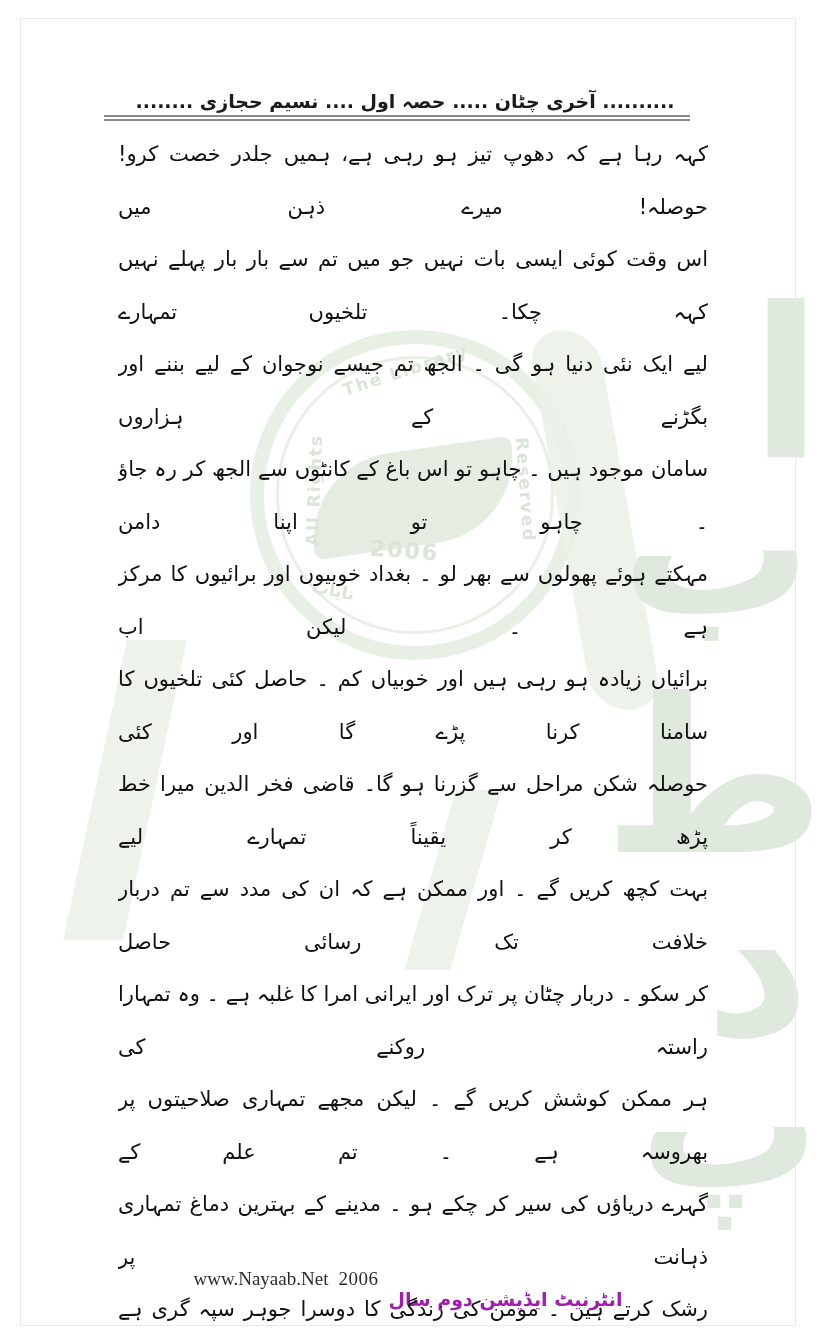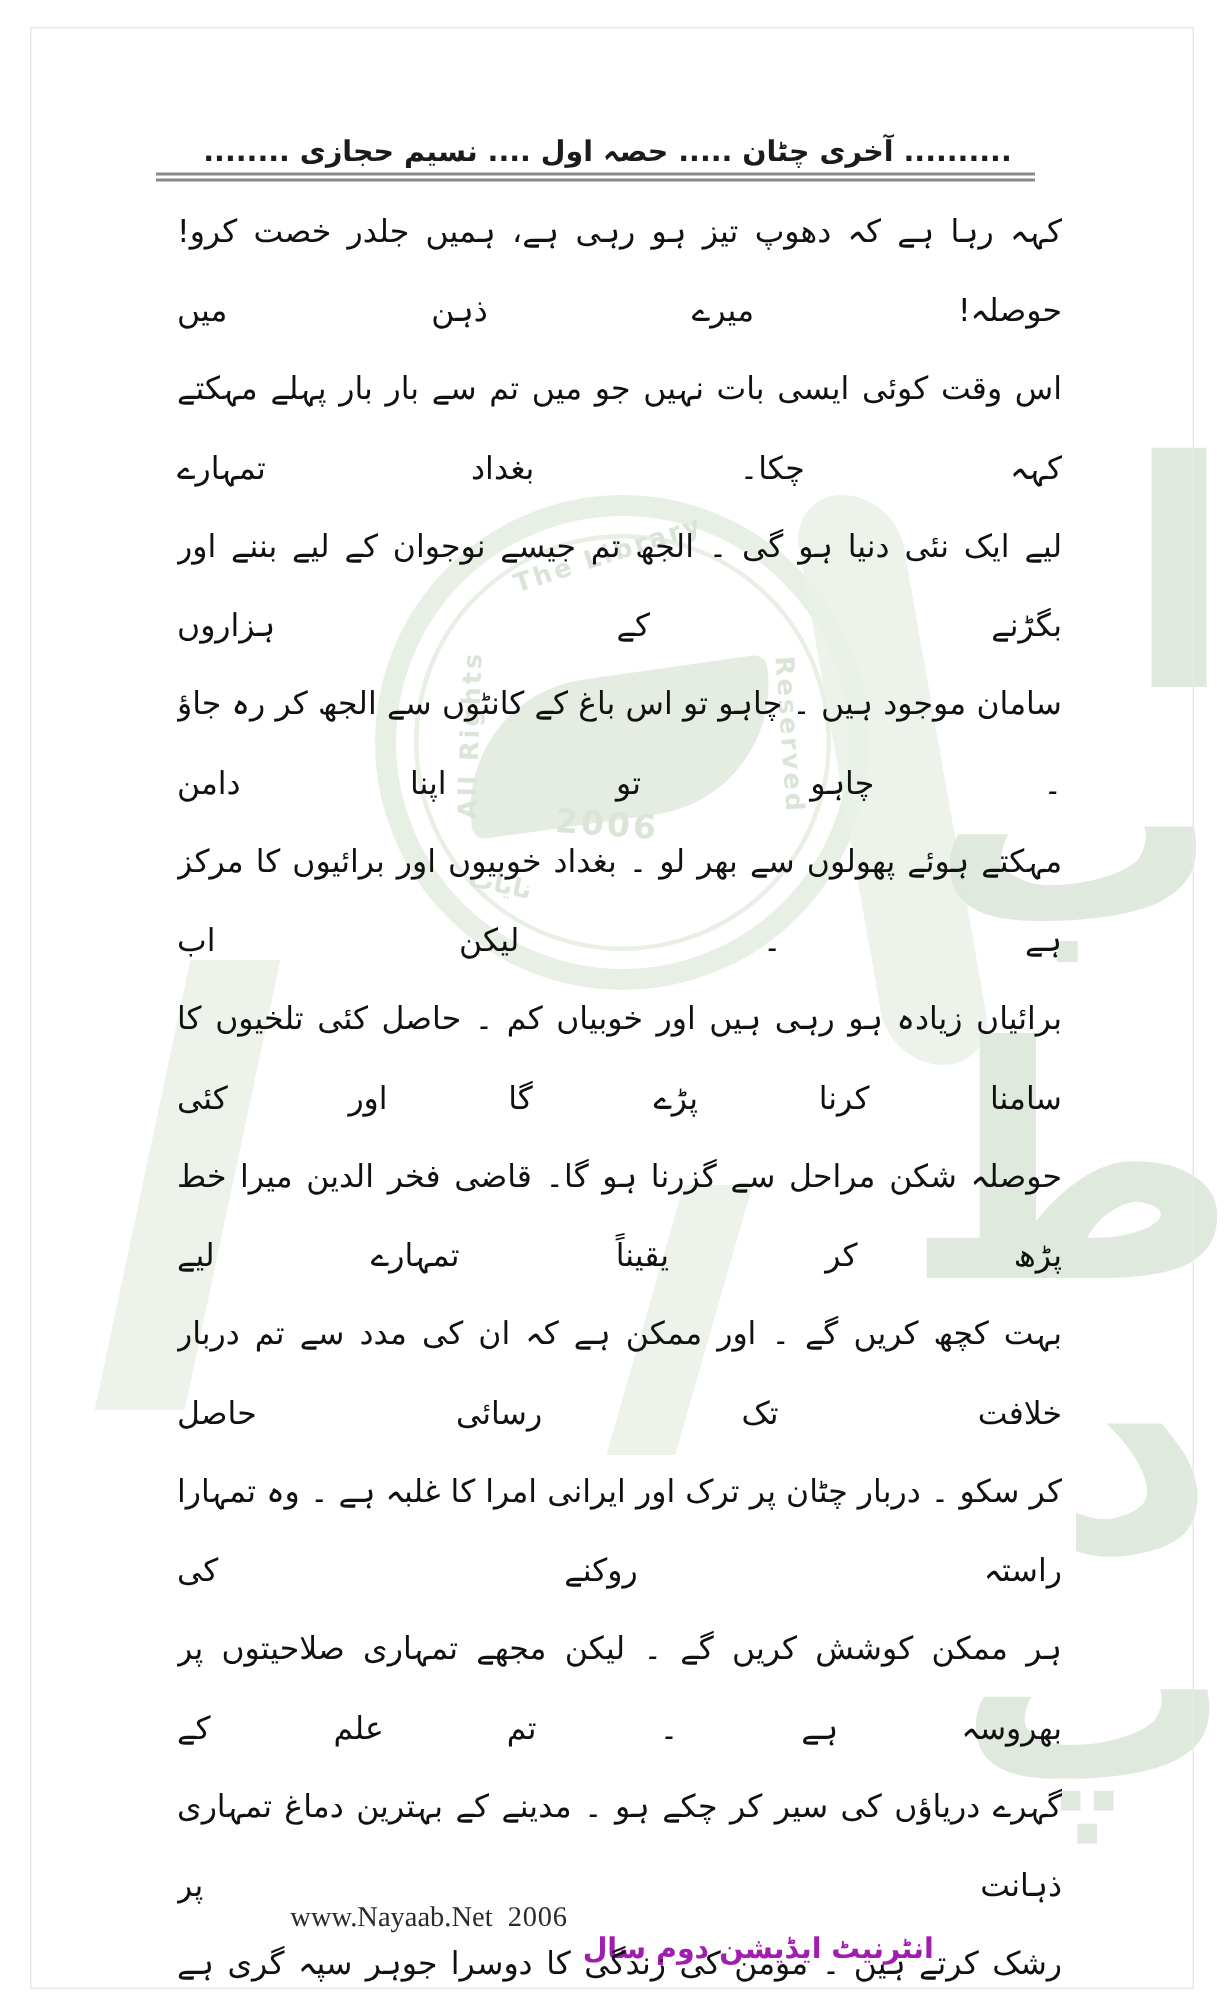--- a/index.html
+++ b/index.html
@@ -184,21 +184,21 @@
     <div class="header-line">.......... آخری چٹان ..... حصہ اول .... نسیم حجازی ........</div>
   </div>
 
   <div class="rule">
     <div class="r1"></div>
     <div class="r2"></div>
   </div>
 
   <div class="body-text" id="body-text">
       <div class="line j">کہہ رہا ہے کہ دھوپ تیز ہو رہی ہے، ہمیں جلدر خصت کرو! حوصلہ! میرے ذہن میں</div>
-      <div class="line j">اس وقت کوئی ایسی بات نہیں جو میں تم سے بار بار پہلے مہکتے کہہ چکا۔ بغداد تمہارے</div>
+      <div class="line j">اس وقت کوئی ایسی بات نہیں جو میں تم سے بار بار پہلے نہیں کہہ چکا۔ تلخیوں تمہارے</div>
       <div class="line j">لیے ایک نئی دنیا ہو گی ۔ الجھ تم جیسے نوجوان کے لیے بننے اور بگڑنے کے ہزاروں</div>
       <div class="line j">سامان موجود ہیں ۔ چاہو تو اس باغ کے کانٹوں سے الجھ کر رہ جاؤ ۔ چاہو تو اپنا دامن</div>
       <div class="line j">مہکتے ہوئے پھولوں سے بھر لو ۔ بغداد خوبیوں اور برائیوں کا مرکز ہے ۔ لیکن اب</div>
       <div class="line j">برائیاں زیادہ ہو رہی ہیں اور خوبیاں کم ۔ حاصل کئی تلخیوں کا سامنا کرنا پڑے گا اور کئی</div>
       <div class="line j">حوصلہ شکن مراحل سے گزرنا ہو گا۔ قاضی فخر الدین میرا خط پڑھ کر یقیناً تمہارے لیے</div>
       <div class="line j">بہت کچھ کریں گے ۔ اور ممکن ہے کہ ان کی مدد سے تم دربار خلافت تک رسائی حاصل</div>
       <div class="line j">کر سکو ۔ دربار چٹان پر ترک اور ایرانی امرا کا غلبہ ہے ۔ وہ تمہارا راستہ روکنے کی</div>
       <div class="line j">ہر ممکن کوشش کریں گے ۔ لیکن مجھے تمہاری صلاحیتوں پر بھروسہ ہے ۔ تم علم کے</div>
       <div class="line j">گہرے دریاؤں کی سیر کر چکے ہو ۔ مدینے کے بہترین دماغ تمہاری ذہانت پر</div>
       <div class="line j">رشک کرتے ہیں ۔ مومن کی زندگی کا دوسرا جوہر سپہ گری ہے اور تم تلوار سے کھیلنا بھی</div>

